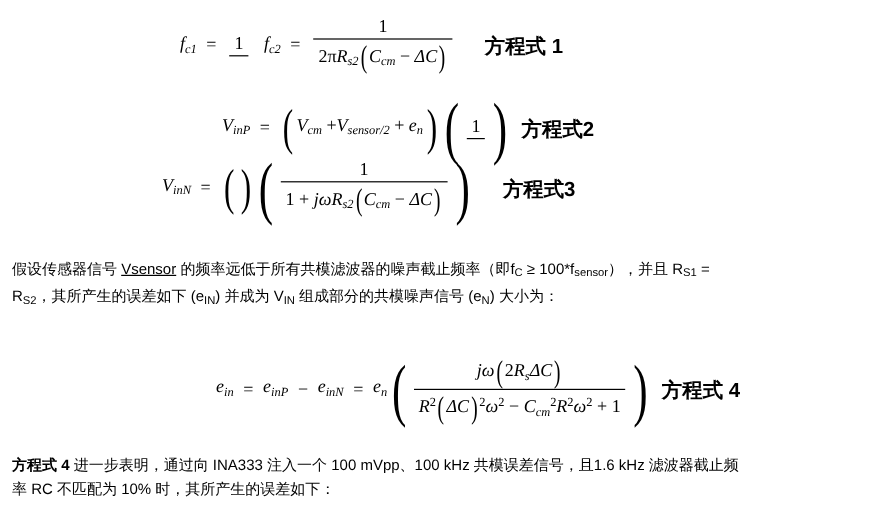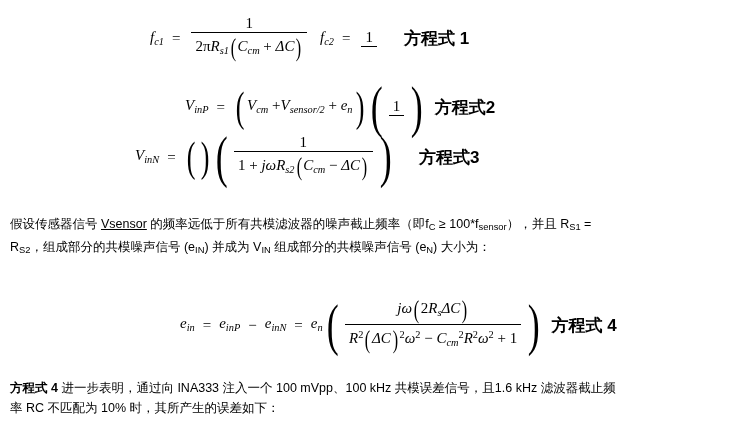--- a/index.html
+++ b/index.html
@@ -106,29 +106,29 @@
 <div class="page">
 
   <div class="eqrow math" id="eq1">
     <span class="eqflex">
       <span><span>f</span><sub>c1</sub></span>
       <span class="gap-c"></span>
         <span class="up">=</span>
         <span class="gap-c"></span>
       <span class="frac">
         <span class="num up">1</span>
-        <span class="den"><span class="up">2</span><span class="up">π</span><span>R</span><sub>s1</sub><span class="paren p1">(</span><span>C</span><sub>cm</sub><span class="up">&nbsp;</span><span class="up">+</span><span class="up">&nbsp;</span><span>ΔC</span><span class="paren p1">)</span></span>
       </span>
       <span class="gap-a"></span>
       <span><span>f</span><sub>c2</sub></span>
       <span class="gap-c"></span>
         <span class="up">=</span>
         <span class="gap-c"></span>
       <span class="frac">
         <span class="num up">1</span>
+        <span class="den"><span class="up">2</span><span class="up">π</span><span>R</span><sub>s2</sub><span class="paren p1">(</span><span>C</span><sub>cm</sub><span class="up">&nbsp;</span><span class="up">−</span><span class="up">&nbsp;</span><span>ΔC</span><span class="paren p1">)</span></span>
       </span>
       <span class="gap-b"></span>
       <span class="eqlabel"><span>方程式</span>&nbsp;<span class="lnum">1</span></span>
     </span>
   </div>
 
   <div class="eqrow math" id="eq2">
     <span class="eqflex">
       <span><span>V</span><sub>inP</sub></span>
       <span class="gap-c"></span>
@@ -161,21 +161,21 @@
         <span class="den"><span class="up">1</span><span class="up">&nbsp;</span><span class="up">+</span><span class="up">&nbsp;</span><span>jω</span><span>R</span><sub>s2</sub><span class="paren p1">(</span><span>C</span><sub>cm</sub><span class="up">&nbsp;</span><span class="up">−</span><span class="up">&nbsp;</span><span>ΔC</span><span class="paren p1">)</span></span>
       </span>
       <span class="paren p3">)</span>
       <span class="gap-b"></span>
       <span class="eqlabel"><span>方程式</span><span class="lnum">3</span></span>
     </span>
   </div>
 
   <div class="para" id="para1" style="left:10px; top:214px; width:715px;">
     <span>假设传感器信号 </span><span class="u">Vsensor</span><span> 的频率远低于所有共模滤波器的噪声截止频率（即f</span><sub>C</sub><span> ≥ 100*f</span><sub>sensor</sub><span>），并且 R</span><sub>S1</sub><span> = </span><br>
-    <span>R</span><sub>S2</sub><span>，组成部分的共模噪声信号 (e</span><sub>IN</sub><span>) 并成为 V</span><sub>IN</sub><span> 组成部分的共模噪声信号 (e</span><sub>N</sub><span>) 大小为：</span>
+    <span>R</span><sub>S2</sub><span>，其所产生的误差如下 (e</span><sub>IN</sub><span>) 并成为 V</span><sub>IN</sub><span> 组成部分的共模噪声信号 (e</span><sub>N</sub><span>) 大小为：</span>
   </div>
 
   <div class="eqrow math" id="eq4">
     <span class="eqflex">
       <span><span>e</span><sub>in</sub></span>
       <span class="gap-c"></span>
         <span class="up">=</span>
         <span class="gap-c"></span>
       <span><span>e</span><sub>inP</sub></span>
       <span class="gap-c"></span>

